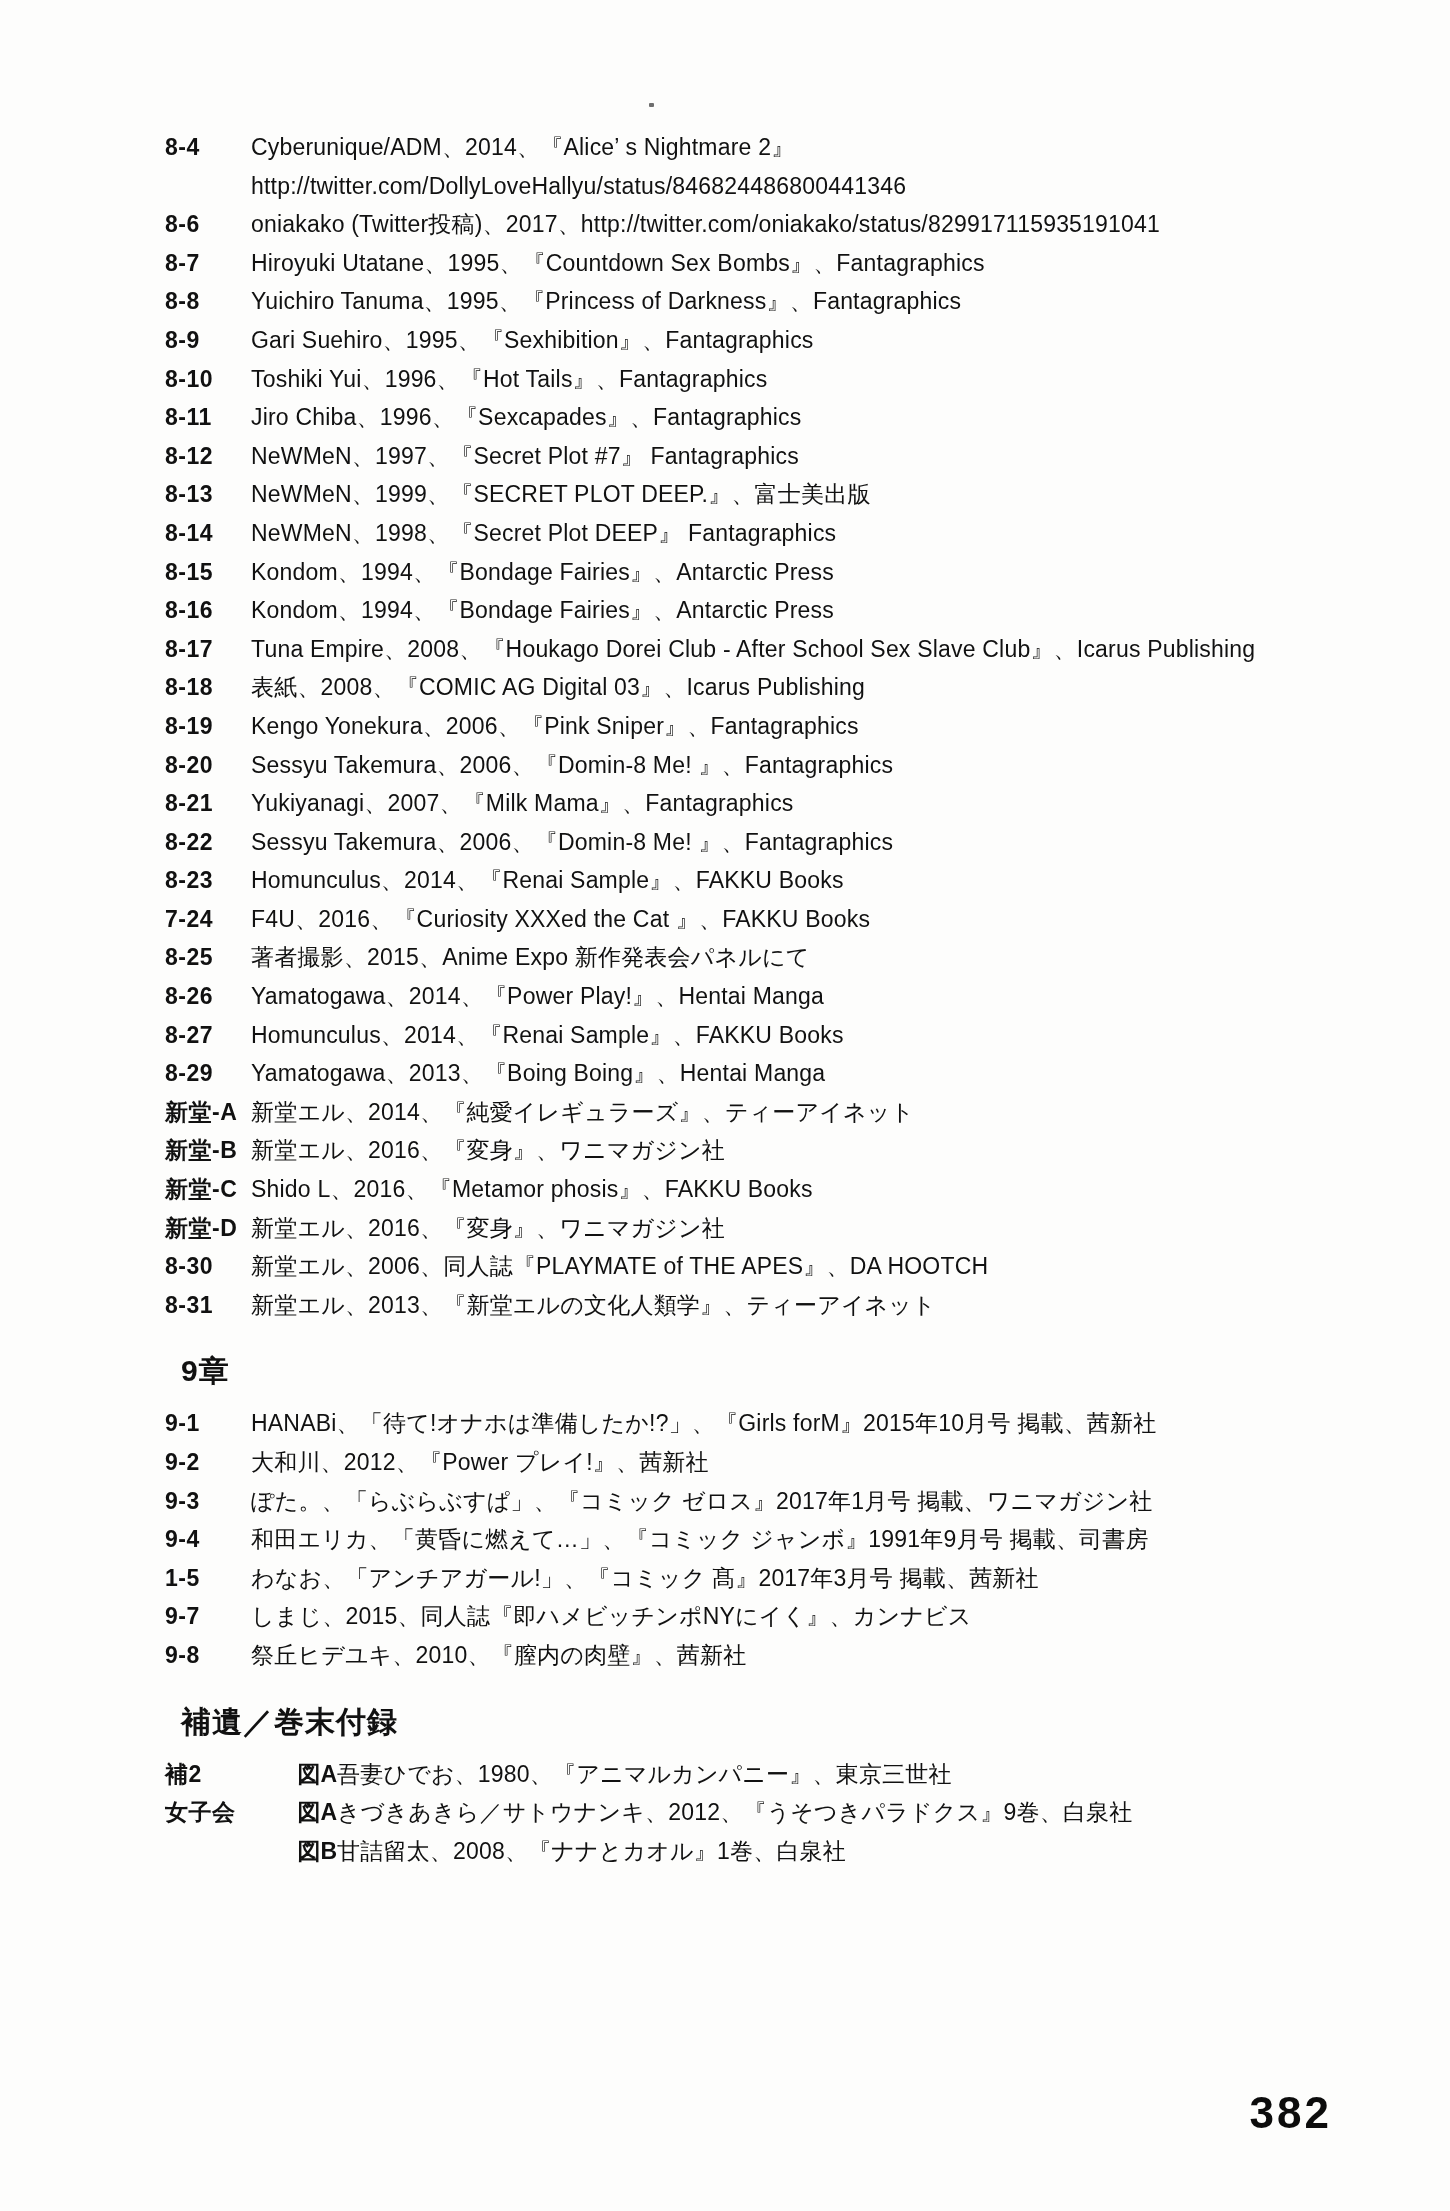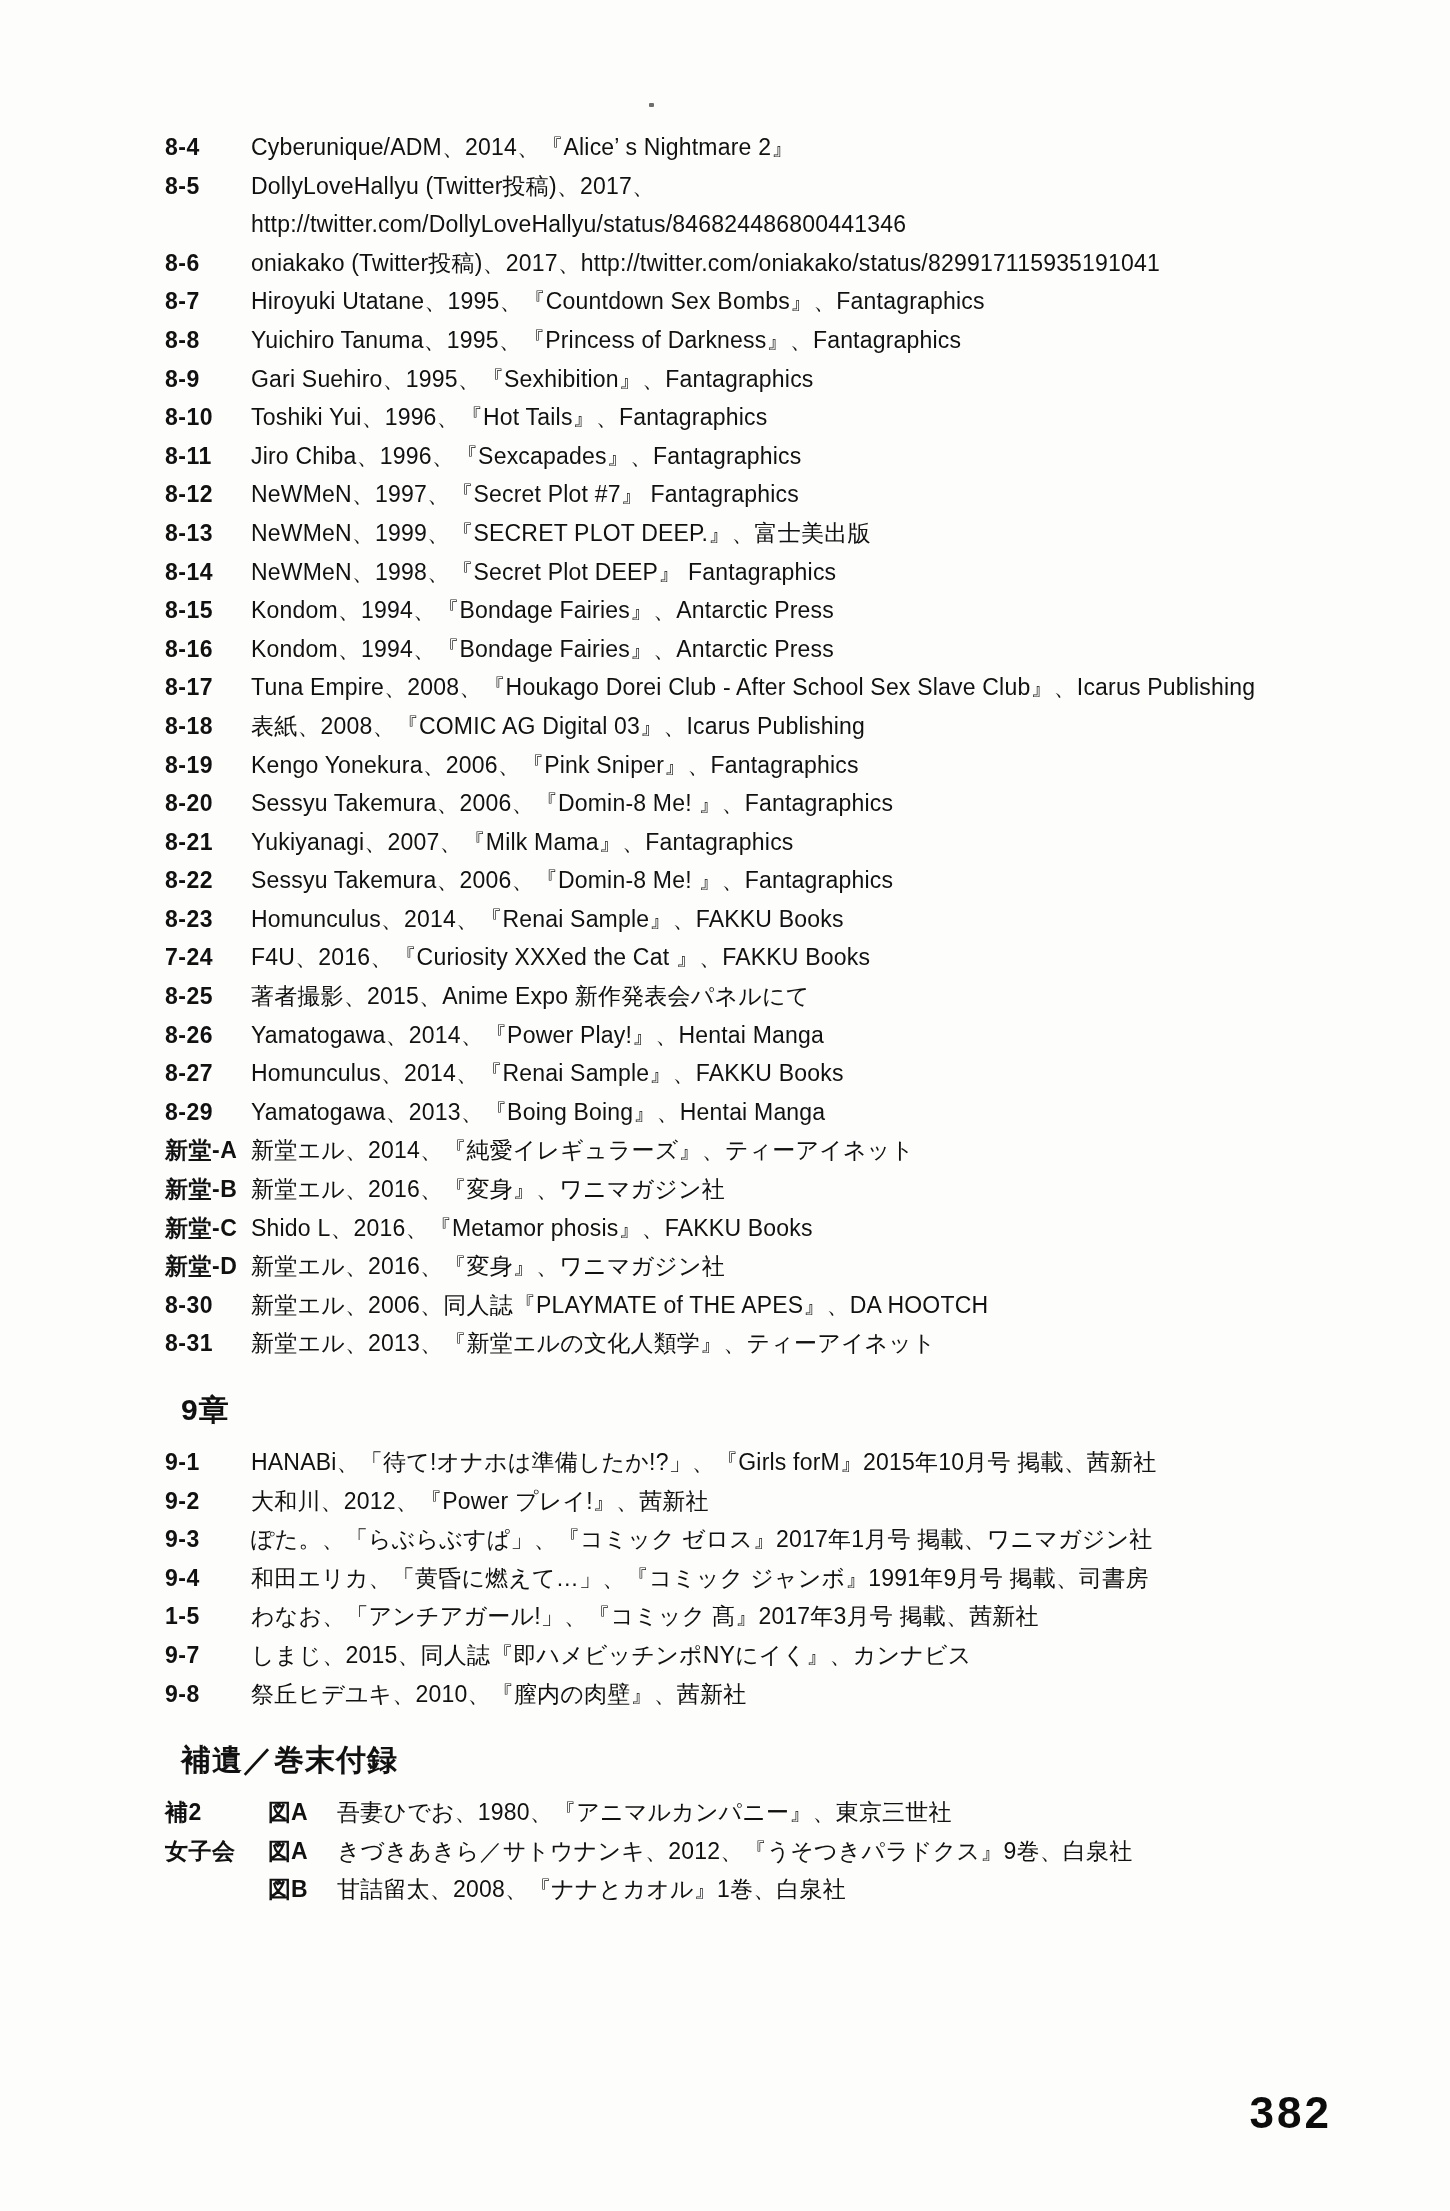--- a/index.html
+++ b/index.html
@@ -52,20 +52,21 @@
     flex: none;
     width: 86px;
     font-weight: bold;
     letter-spacing: 0.5px;
   }
   .has-sub .lbl { width: 103px; }
   .sublbl {
     flex: none;
     width: 69px;
     font-weight: bold;
+    text-align: right;
   }
   .txt {
     flex: 1;
     font-weight: normal;
     letter-spacing: 0.2px;
   }
   .page-number {
     position: absolute;
     right: 118px;
     top: 2088px;
@@ -80,24 +81,20 @@
 
 <div class="page">
   <div class="scan-dot"></div>
   <div class="content">
       <div class="section">
         <div class="row">
           <span class="lbl">8-4</span>
           <span class="txt">Cyberunique/ADM、2014、『Alice’ s Nightmare 2』</span>
         </div>
         <div class="row">
-          <span class="lbl">8-5</span>
-          <span class="txt">DollyLoveHallyu (Twitter投稿)、2017、</span>
-        </div>
-        <div class="row">
           <span class="lbl"></span>
           <span class="txt">http://twitter.com/DollyLoveHallyu/status/846824486800441346</span>
         </div>
         <div class="row">
           <span class="lbl">8-6</span>
           <span class="txt">oniakako (Twitter投稿)、2017、http://twitter.com/oniakako/status/829917115935191041</span>
         </div>
         <div class="row">
           <span class="lbl">8-7</span>
           <span class="txt">Hiroyuki Utatane、1995、『Countdown Sex Bombs』、Fantagraphics</span>

